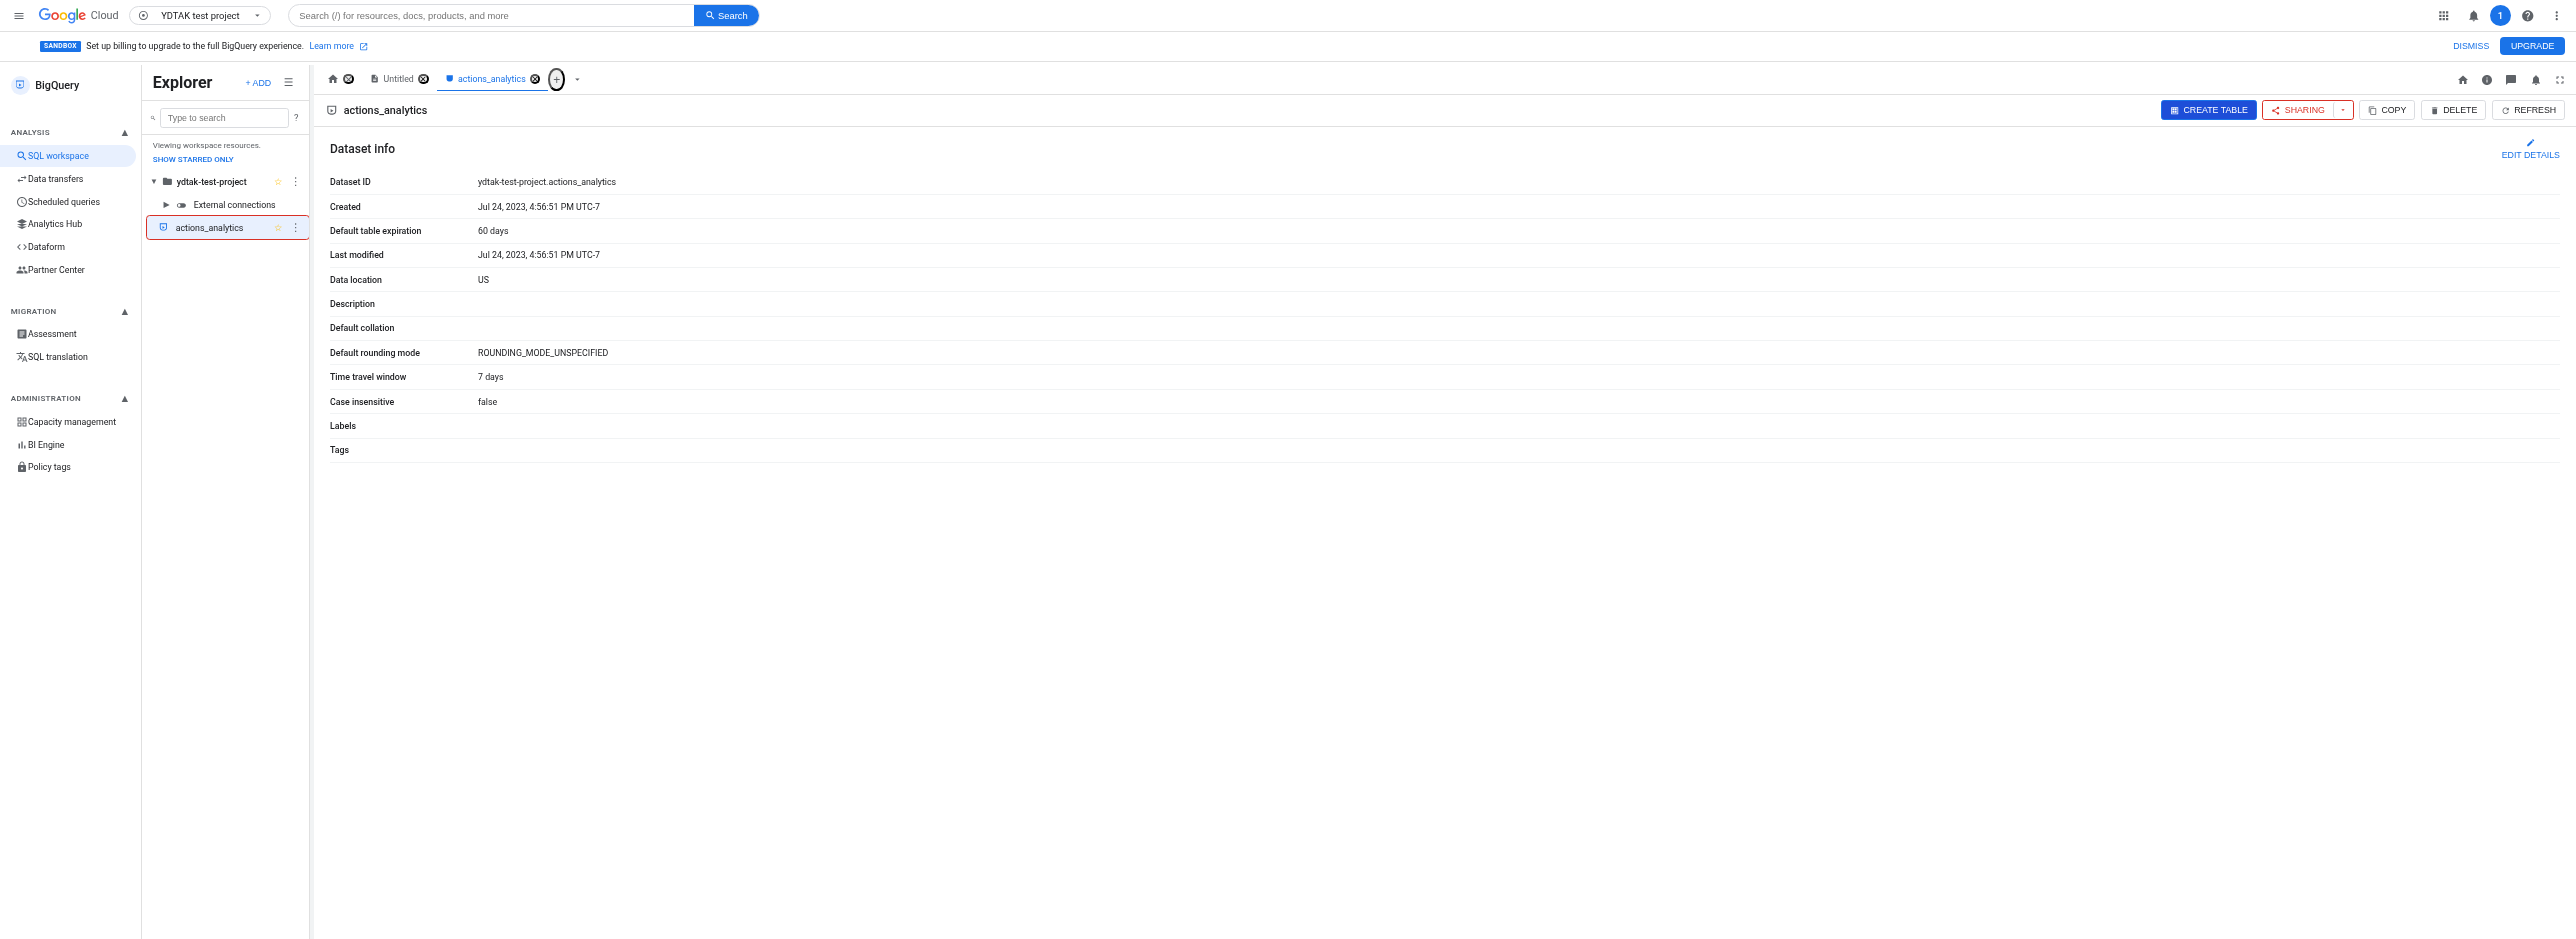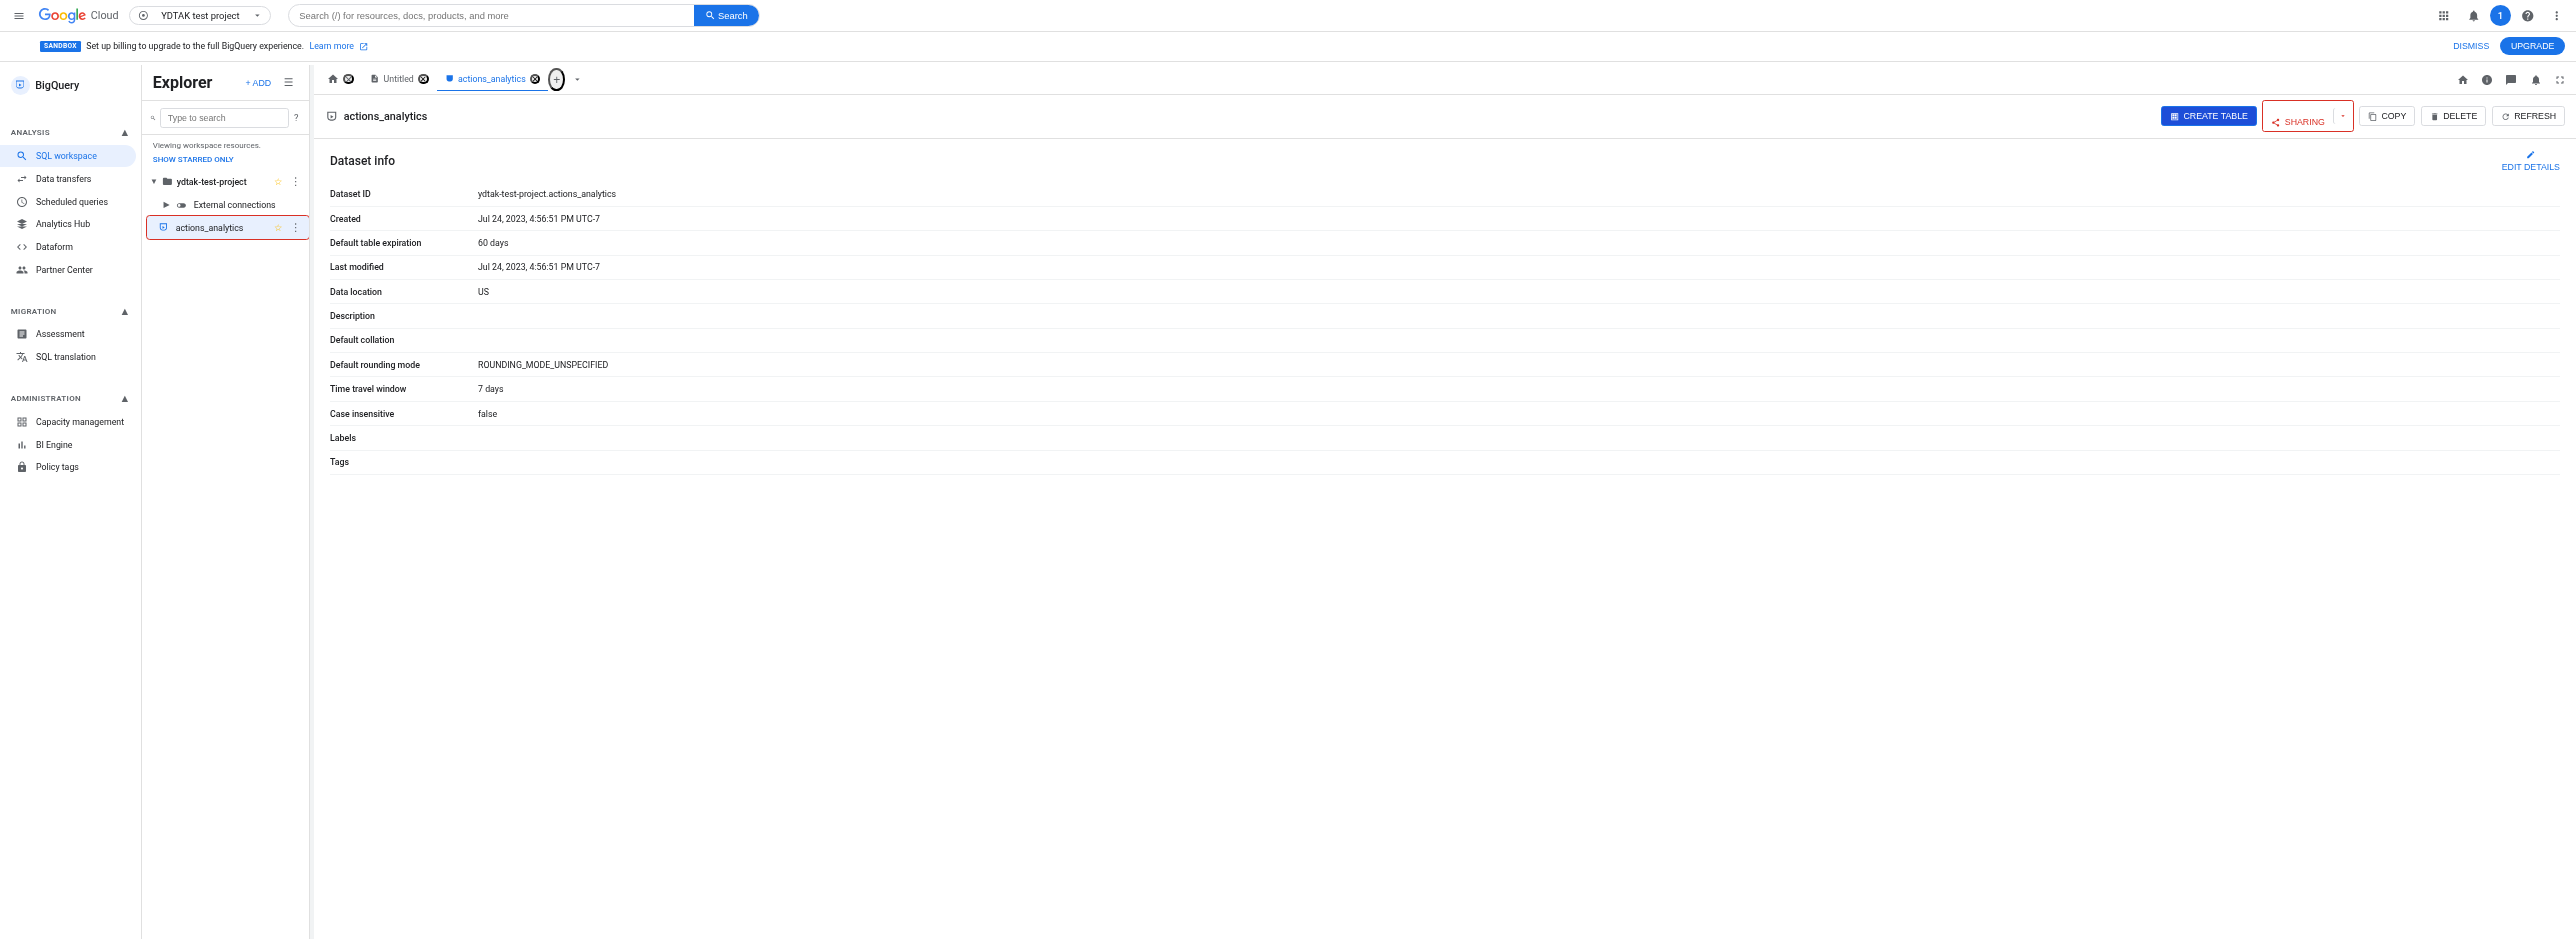--- a/index.html
+++ b/index.html
@@ -44,21 +44,21 @@
       padding: 5.4px 10.8px 5.4px 40px;
       display: flex; align-items: center; gap: 5.4px; font-size: 8.8px;
     }
     .sandbox-badge {
       background: #1a73e8; color: #fff; font-size: 6.7px; font-weight: 700;
       padding: 1.3px 4px; border-radius: 1.3px; letter-spacing: 0.3px;
     }
     .sandbox-link { color: #1a73e8; text-decoration: none; }
     .sandbox-actions { margin-left: auto; display: flex; align-items: center; gap: 10.8px; }
     .dismiss-btn { color: #1a73e8; font-size: 8.8px; font-weight: 500; background: none; border: none; cursor: pointer; }
-    .upgrade-btn { background: #1a73e8; color: #fff; border: none; border-radius: 9px; padding: 4px 10.8px; font-size: 8.8px; font-weight: 500; cursor: pointer; }
+    .upgrade-btn { background: #1a73e8; color: #fff; border: none; border-radius: 4px; padding: 4px 10.8px; font-size: 8.8px; font-weight: 500; cursor: pointer; }
 
     
     .app-body {
       position: fixed; top: 65px; left: 0; right: 0; bottom: 0;
       display: flex;
     }
 
     
     .sidebar {
       width: 142px; min-width: 142px;
@@ -72,21 +72,21 @@
       padding: 5.4px 10.8px 8px 10.8px; font-size: 10.8px; font-weight: 500; color: #202124;
     }
     .sidebar-logo { width: 19px; height: 19px; border-radius: 50%; background: #e8f0fe; display: flex; align-items: center; justify-content: center; }
     .section-header {
       display: flex; align-items: center; justify-content: space-between;
       padding: 5.4px 10.8px; cursor: pointer; margin-top: 18px;
     }
     .section-header-label { font-size: 8px; font-weight: 600; color: #5f6368; text-transform: uppercase; letter-spacing: 0.3px; }
     .section-collapse { color: #5f6368; font-size: 10.8px; }
     .nav-item {
-      display: flex; align-items: center; gap: 8px;
+      display: flex; align-items: center; 
       padding: 5.4px 10.8px 5.4px 16px; cursor: pointer; color: #202124;
       font-size: 8.8px; border-radius: 0 16px 16px 0; margin-right: 5.4px;
     }
     .nav-item.active { background: #e8f0fe; color: #1a73e8; }
     .nav-item .nav-icon { width: 12px; height: 12px; display: flex; align-items: center; justify-content: center; color: #5f6368; }
     .nav-item.active .nav-icon { color: #1a73e8; }
 
     
     .explorer-panel {
       width: 168px; min-width: 168px;
@@ -547,21 +547,21 @@
       <div class="toolbar-actions">
 
         <button class="toolbar-btn primary">
           <svg width="9.4" height="9.4" viewBox="0 0 24 24" fill="currentColor">
               <path d="M3 3h18v18H3V3zm16 16V5H5v14h14zm-7-7h5v5h-5v-5zm-6 0h5v5H6v-5zm6-6h5v5h-5V6zm-6 0h5v5H6V6z"></path>
             </svg>
           <span>CREATE TABLE</span>
         </button>
 
         <div style="display:flex;align-items:center;border:1.3px solid #d93025;border-radius:2.7px;">
-          <button class="toolbar-btn" style="border:none;color:#d93025;display:flex;align-items:flex-end;gap:4px;margin-top:12px;">
+          <button class="toolbar-btn" style="border:none;color:#d93025;display:flex;align-items:flex-end;gap:4px;">
             <svg width="9.4" height="9.4" viewBox="0 0 24 24" fill="currentColor">
                 <path d="M18 16.08c-.76 0-1.44.3-1.96.77L8.91 12.7c.05-.23.09-.46.09-.7s-.04-.47-.09-.7l7.05-4.11c.54.5 1.25.81 2.04.81 1.66 0 3-1.34 3-3s-1.34-3-3-3-3 1.34-3 3c0 .24.04.47.09.7L8.04 9.81C7.5 9.31 6.79 9 6 9c-1.66 0-3 1.34-3 3s1.34 3 3 3c.79 0 1.5-.31 2.04-.81l7.12 4.16c-.05.21-.08.43-.08.65 0 1.61 1.31 2.92 2.92 2.92 1.61 0 2.92-1.31 2.92-2.92s-1.31-2.92-2.92-2.92z"></path>
               </svg>
             <span>SHARING</span>
           </button>
           <button class="toolbar-btn" style="border:none;border-left:0.7px solid #dadce0;color:#d93025;padding:4px 5.4px;">
             <svg width="8" height="8" viewBox="0 0 24 24" fill="currentColor">
                 <path d="M7 10l5 5 5-5z"></path>
               </svg>
           </button>

